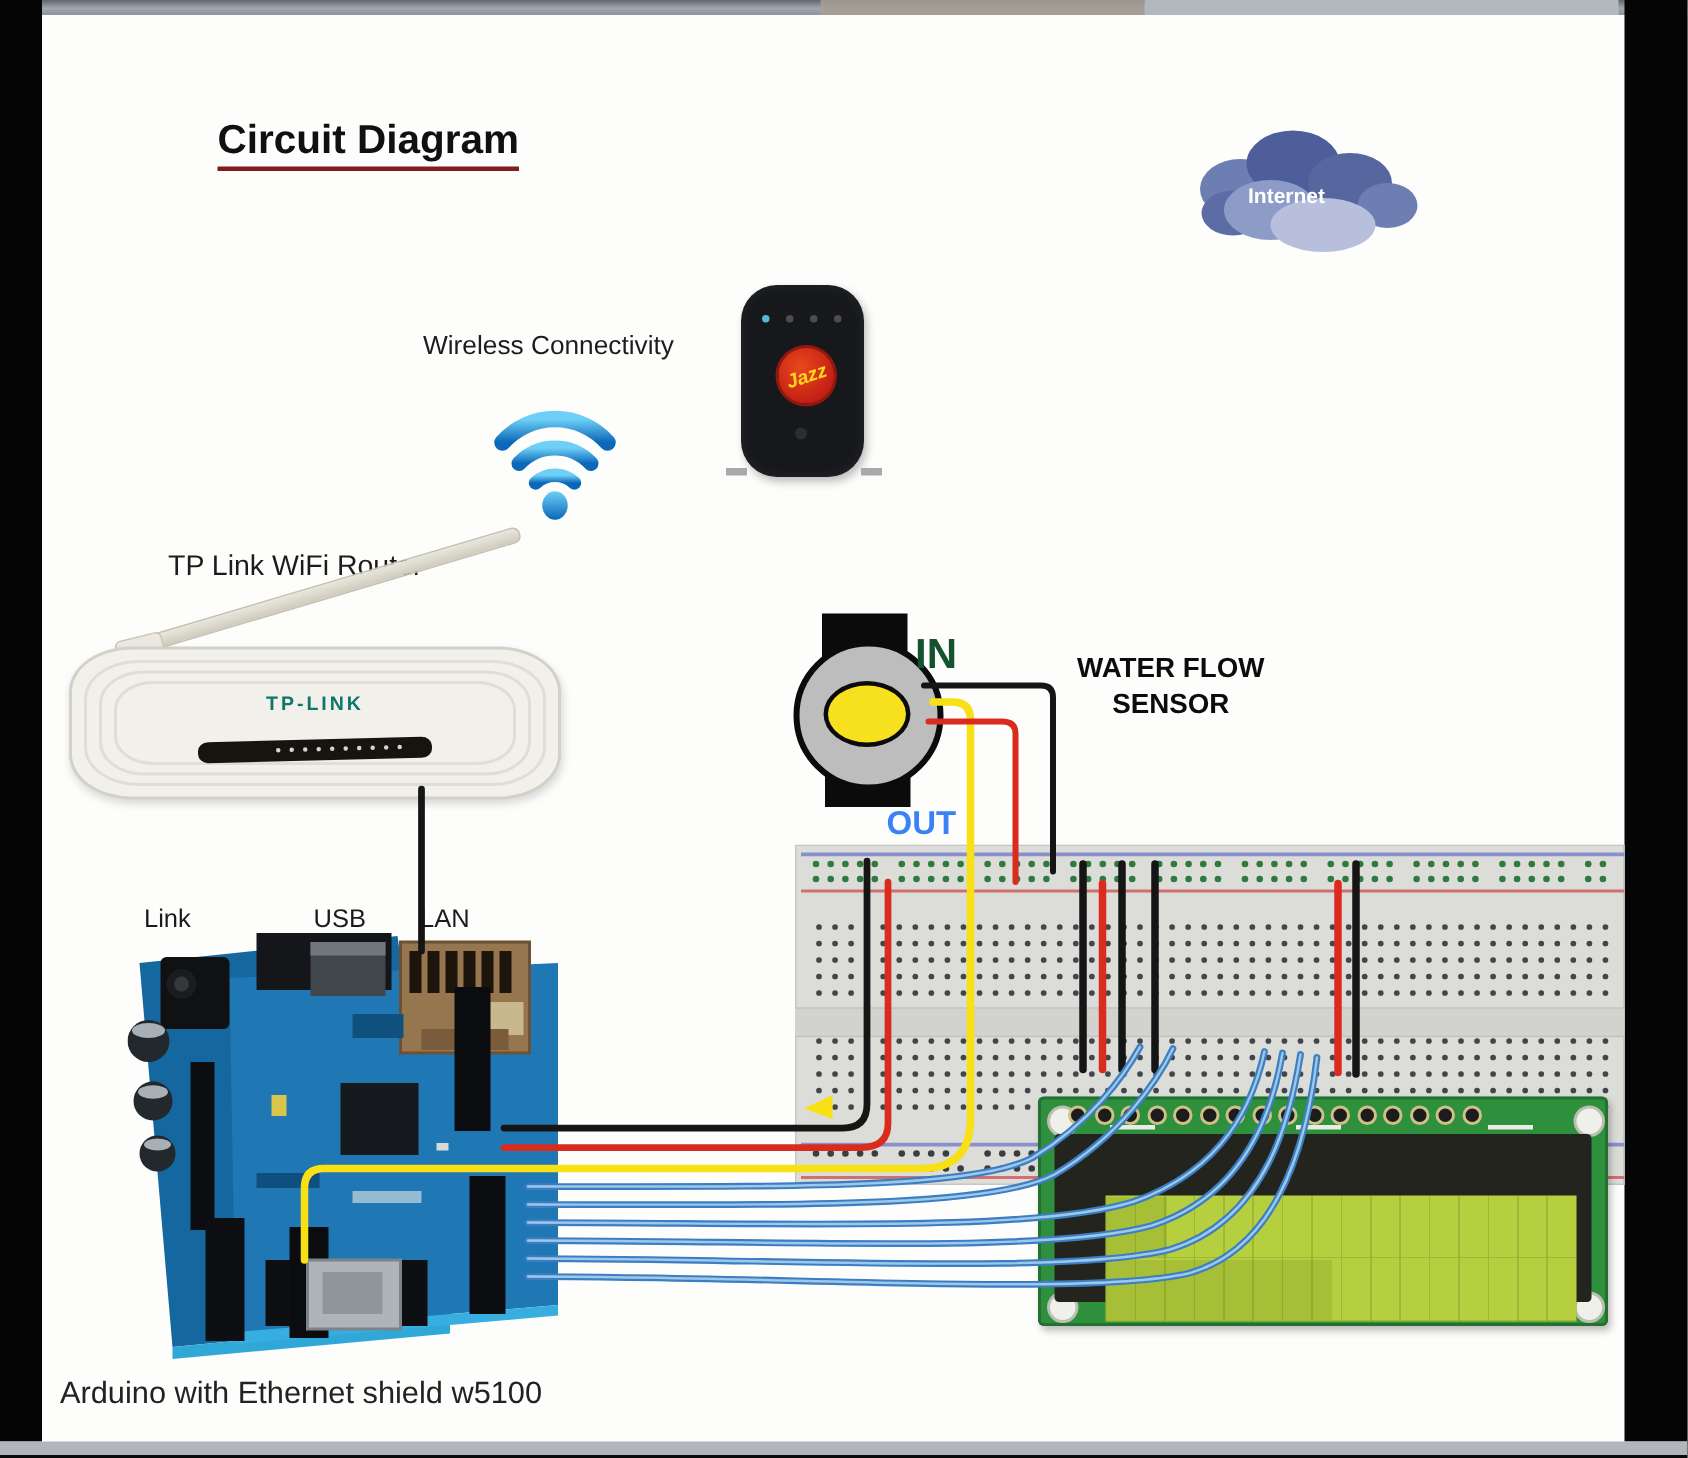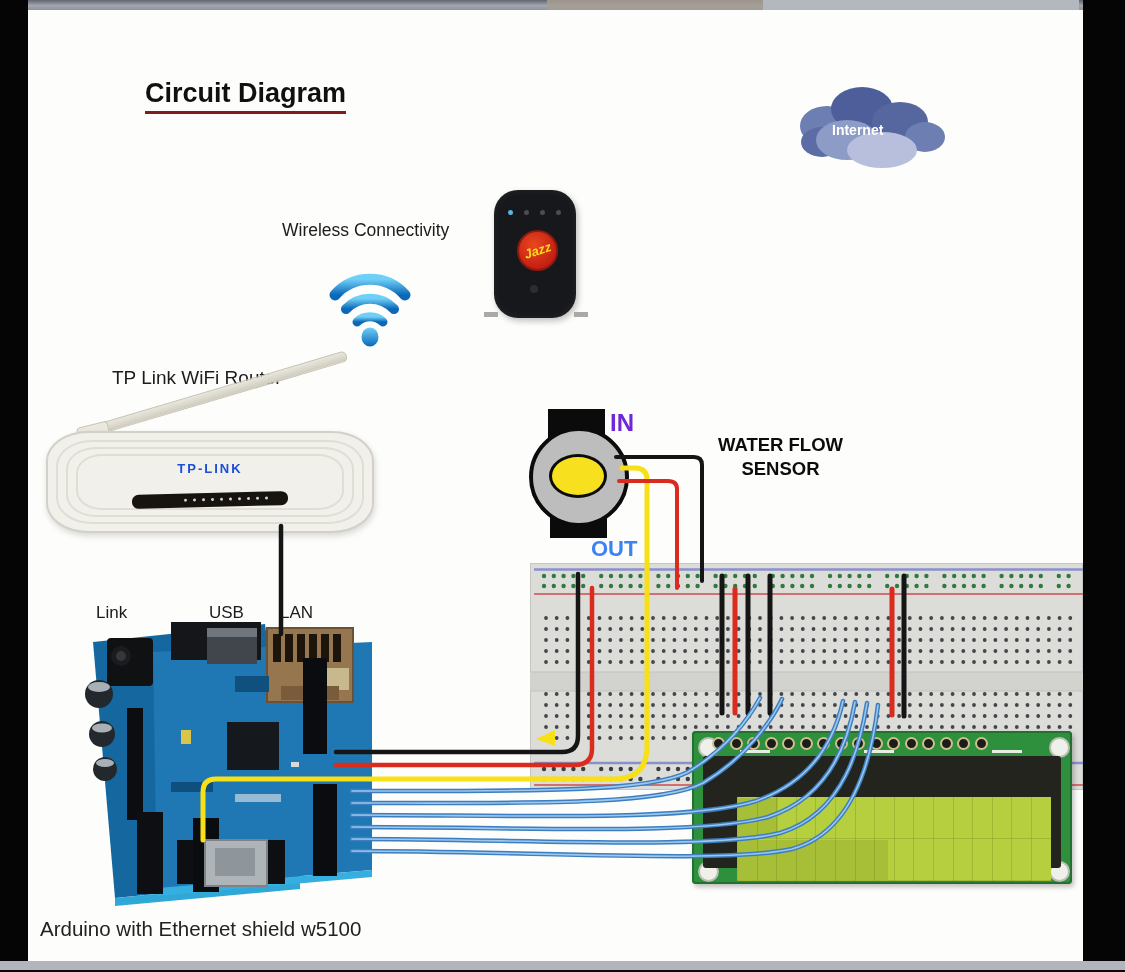--- a/index.html
+++ b/index.html
@@ -14,21 +14,21 @@
   #right-bar{left:1083px;top:0;width:42px;height:961px;background:#050505;}
   #bottom-bar{left:0;top:961px;width:1125px;height:9px;background:#b2b5bb;}
   #bottom-strip{left:0;top:970px;width:1125px;height:2px;background:#0a0a0a;}
   
   #page-title{left:105px;top:78px;font-size:27px;font-weight:bold;color:#101010;
               border-bottom:3px solid #7f1d1d;padding-bottom:2px;margin-left:40px;}
   #wireless-label{left:282px;top:220px;font-size:17.5px;}
   #router-label{left:112px;top:367px;font-size:19px;}
   .port-label{top:603px;font-size:17px;}
   #lbl-power{left:96px;} #lbl-usb{left:209px;} #lbl-lan{left:280px;}
-  #in-label{left:610px;top:409px;font-size:24px;font-weight:bold;color:#6d28d9;}
+  #in-label{left:610px;top:420px;font-size:28px;font-weight:bold;color:#14532d;}
   #out-label{left:591px;top:536px;font-size:22px;font-weight:bold;color:#3b82f6;}
   #wfs-label{left:693px;top:433px;width:175px;text-align:center;font-size:18.5px;
              font-weight:bold;line-height:24px;color:#0c0c0c;}
   #caption{left:40px;top:917px;font-size:20.5px;color:#222;}
   
   #cloud{left:792px;top:82px;width:160px;height:108px;}
   
   #wifi{left:328px;top:248px;width:84px;height:100px;}
   
   #jazz{left:494px;top:190px;width:82px;height:128px;background:#17181b;border-radius:24px;
@@ -42,21 +42,21 @@
                   transform:rotate(-18deg);}
   #jazz-btn{position:absolute;left:36px;top:95px;width:8px;height:8px;border-radius:50%;background:#2b2d31;}
   .jazz-foot{top:312px;width:14px;height:5px;background:#a9a9a9;}
   
   #router-body{left:46px;top:431px;width:324px;height:98px;background:#f1f0ea;
                border:2px solid #d3d1c7;border-radius:42px/30px;box-shadow:1px 3px 6px rgba(0,0,0,.15);}
   .router-ring{position:absolute;border:2px solid #e0ded4;border-radius:36px/26px;}
   #ring1{left:8px;top:7px;right:8px;bottom:7px;}
   #ring2{left:18px;top:14px;right:18px;bottom:14px;border-radius:30px/22px;}
   #ring3{left:28px;top:21px;right:28px;bottom:21px;border-radius:26px/19px;}
-  #router-brand{position:absolute;left:0;right:0;top:28px;text-align:center;color:#1d4ed8;
+  #router-brand{position:absolute;left:0;right:0;top:28px;text-align:center;color:#0f766e;
                 font-size:13px;font-weight:bold;letter-spacing:2px;}
   #router-slot{position:absolute;left:84px;top:60px;width:156px;height:14px;background:#17130e;
                border-radius:7px/6px;transform:rotate(-1.5deg);}
   .router-led{position:absolute;top:5px;width:3px;height:3px;border-radius:50%;background:#cdd6d8;}
   #antenna{left:84px;top:428px;width:272px;height:9px;background:linear-gradient(#e9e7dc,#cfccbe);
            border:1px solid #c3c0b2;border-radius:5px;transform:rotate(-16.5deg);transform-origin:0 50%;}
   #antenna-base{left:78px;top:424px;width:30px;height:20px;background:#ebe9df;border:1px solid #c9c6ba;
                 border-radius:4px;transform:rotate(-14deg);}
   
   #pipe-top{left:548px;top:409px;width:57px;height:30px;background:#0b0b0b;}

